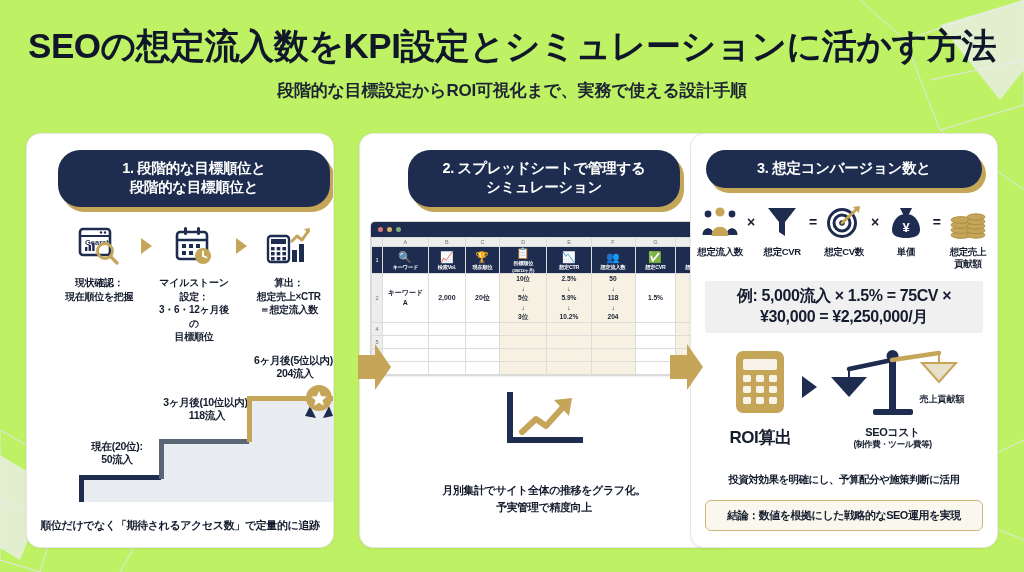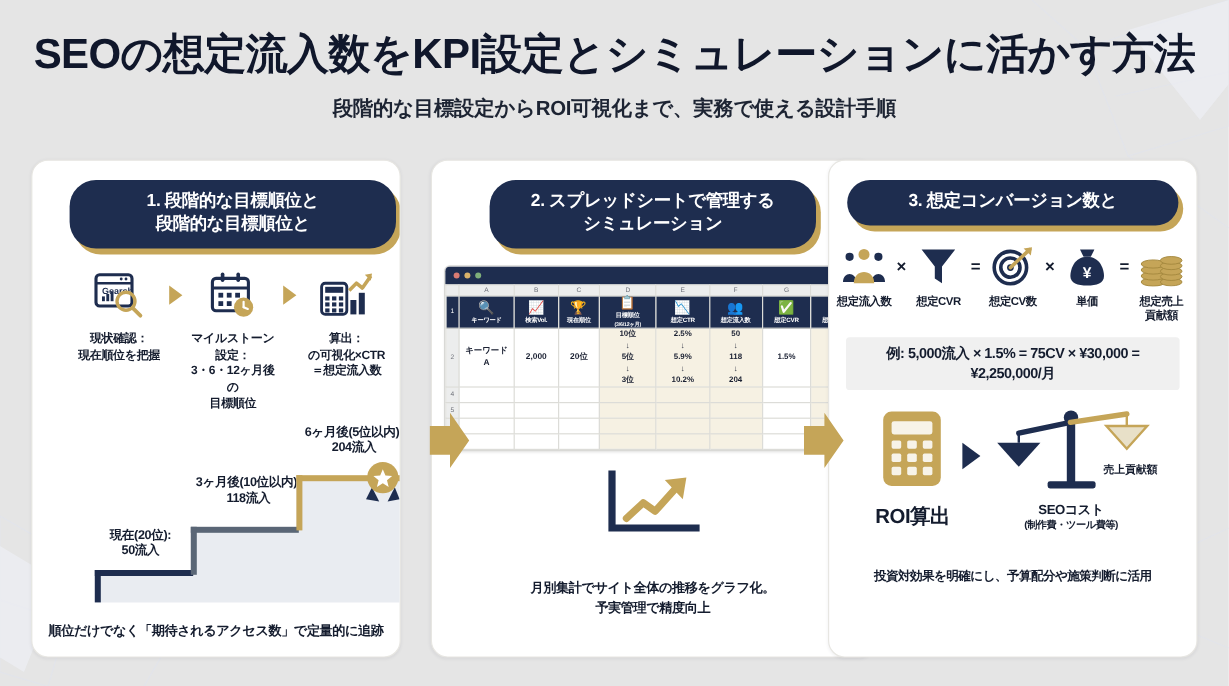--- a/index.html
+++ b/index.html
@@ -5,21 +5,21 @@
   * { box-sizing: border-box; margin: 0; padding: 0; }
   html, body {
     width: 1024px; height: 572px;
     font-family: "Liberation Sans", "DejaVu Sans", sans-serif;
     background: #f6f7f9;
     overflow: hidden;
   }
   .stage {
     position: relative;
     width: 1024px; height: 572px;
-    background: #e5e5e5;
+    background: #bef264;
     overflow: hidden;
   }
   .bg-poly { position: absolute; inset: 0; pointer-events: none; }
 
   
   .title-wrap { position: absolute; top: 26px; left: 0; width: 1024px; text-align: center; }
   .main-title {
     font-size: 35px; font-weight: 700; color: #10172b;
     letter-spacing: -0.5px; line-height: 1.15; white-space: nowrap;
   }
@@ -154,21 +154,21 @@
   .f-op {
     width: 17px; text-align: center; font-size: 14px; font-weight: 700;
     color: #141c2e; line-height: 40px;
   }
   .eg-box {
     margin: 10px 14px 0;
     background: #f0f0f0;
     border-radius: 3px;
     padding: 5px 4px;
     text-align: center;
-    font-size: 12px; font-weight: 700; color: #141c2e;
+    font-size: 16px; font-weight: 700; color: #141c2e;
     letter-spacing: -0.4px;
   }
   .roi-row {
     display: flex; align-items: center; justify-content: center;
     margin-top: 14px; gap: 6px;
   }
   .roi-item { text-align: center; }
   .roi-lbl { font-size: 17px; font-weight: 700; color: #141c2e; margin-top: 2px; letter-spacing: -0.4px; }
   .roi-sub { font-size: 8.5px; font-weight: 700; color: #141c2e; line-height: 1.3; letter-spacing: -0.4px; }
   .p3-note {
@@ -300,21 +300,21 @@
                   <rect x="16.4" y="31" width="3.6" height="3.4"></rect>
               </g>
               <rect x="26" y="24" width="5" height="12" fill="#1e2d4f"></rect>
               <rect x="33" y="18" width="5" height="18" fill="#1e2d4f"></rect>
               <polyline points="25,16 31,10 36,14 43,4" fill="none" stroke="#c5a558" stroke-width="3" stroke-linejoin="round"></polyline>
               <polygon points="38,3 44,2 43,8" fill="#c5a558"></polygon>
             </svg>
           </div>
           <div class="p1-cap">
             <span>算出：</span><br>
-            <span>の可視化×CTR</span><br>
+            <span>想定売上×CTR</span><br>
             <span>＝想定流入数</span>
           </div>
         </div>
       </div>
 
       <div class="stairs">
         <div class="stair-label" style="left:168px; top:0; width:120px;">
           <span>6ヶ月後(5位以内):</span><br>
           <span>204流入</span>
         </div>
@@ -633,20 +633,21 @@
           </svg>
           <div class="roi-sub">
             <span style="font-size:11px;">SEOコスト</span><br>
             <span>(制作費・ツール費等)</span>
           </div>
           <div style="position:absolute; right:-6px; top:46px; font-size:9px; font-weight:700; color:#141c2e;">売上貢献額</div>
         </div>
       </div>
 
       <div class="p3-note">投資対効果を明確にし、予算配分や施策判断に活用</div>
+      <div class="conclusion">結論：数値を根拠にした戦略的なSEO運用を実現</div>
     </div>
 
     <svg class="connector conn-1" width="34" height="50" viewBox="0 0 34 50">
       <path d="M0 13 L17 13 L17 2 L33 25 L17 48 L17 37 L0 37 Z" fill="#c5a558"></path>
     </svg>
     <svg class="connector conn-2" width="34" height="50" viewBox="0 0 34 50">
       <path d="M0 13 L17 13 L17 2 L33 25 L17 48 L17 37 L0 37 Z" fill="#c5a558"></path>
     </svg>
   </div>
 </div>

